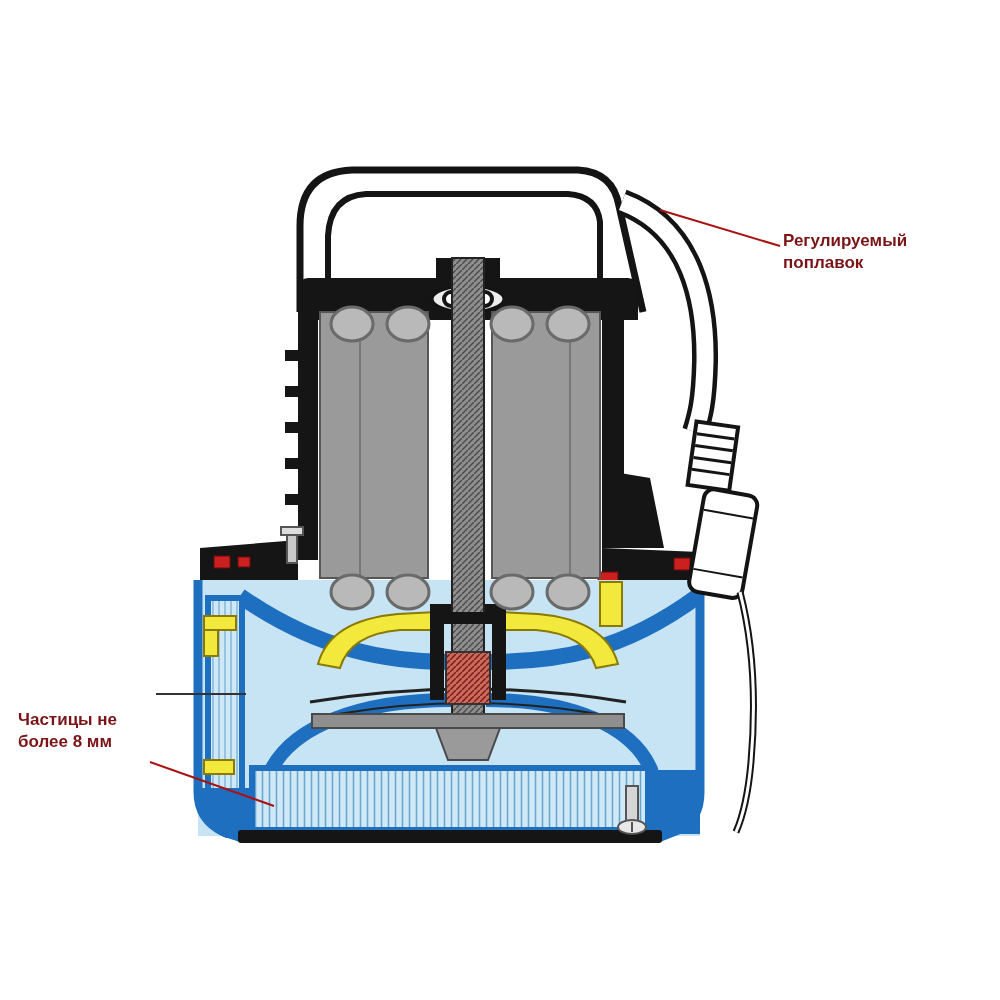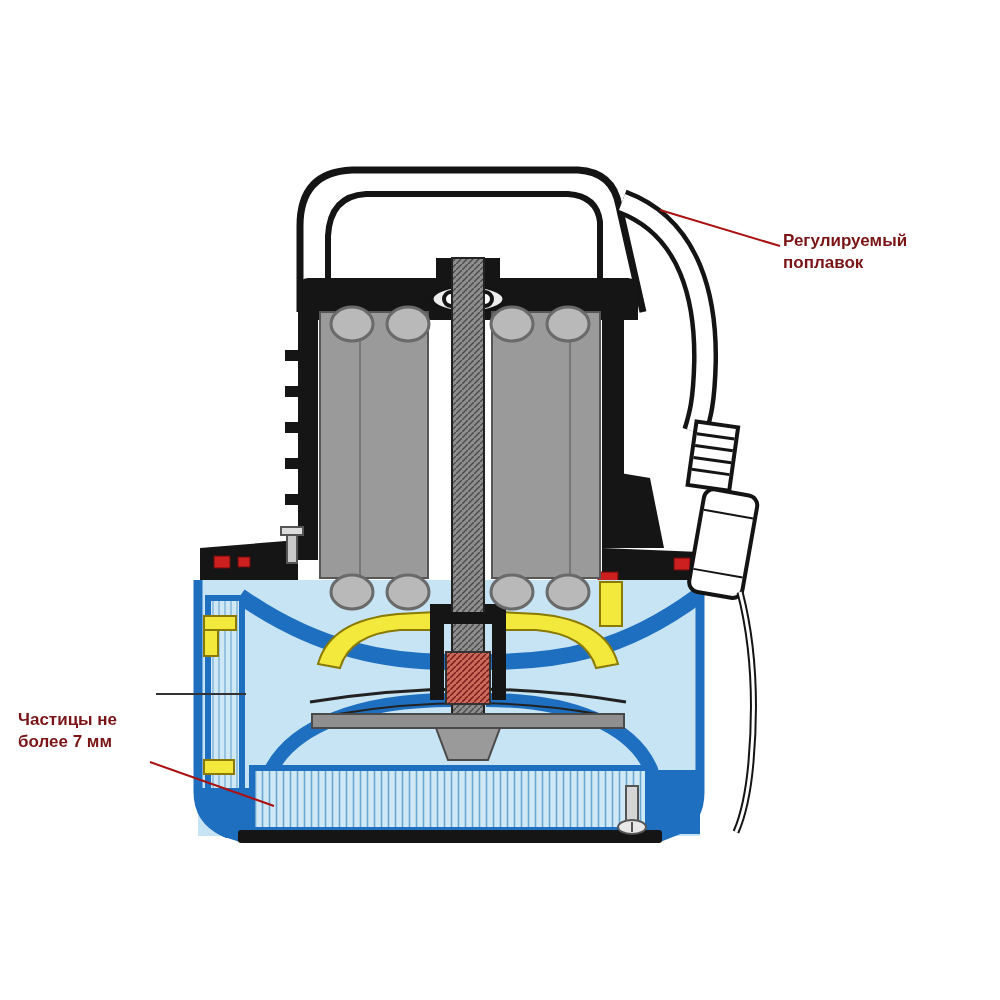--- a/index.html
+++ b/index.html
@@ -200,16 +200,16 @@
   <line x1="150" y1="762" x2="274" y2="806" class="leader"></line>
 </svg>
 
 <div class="annotation" style="left:783px;top:230px;">
   <span>Регулируемый</span>
   <span>поплавок</span>
 </div>
 
 <div class="annotation" style="left:18px;top:709px;">
   <span>Частицы не</span>
-  <span>более 7 мм</span>
+  <span>более 8 мм</span>
 </div>
 
 </div>
 
 </body></html>

